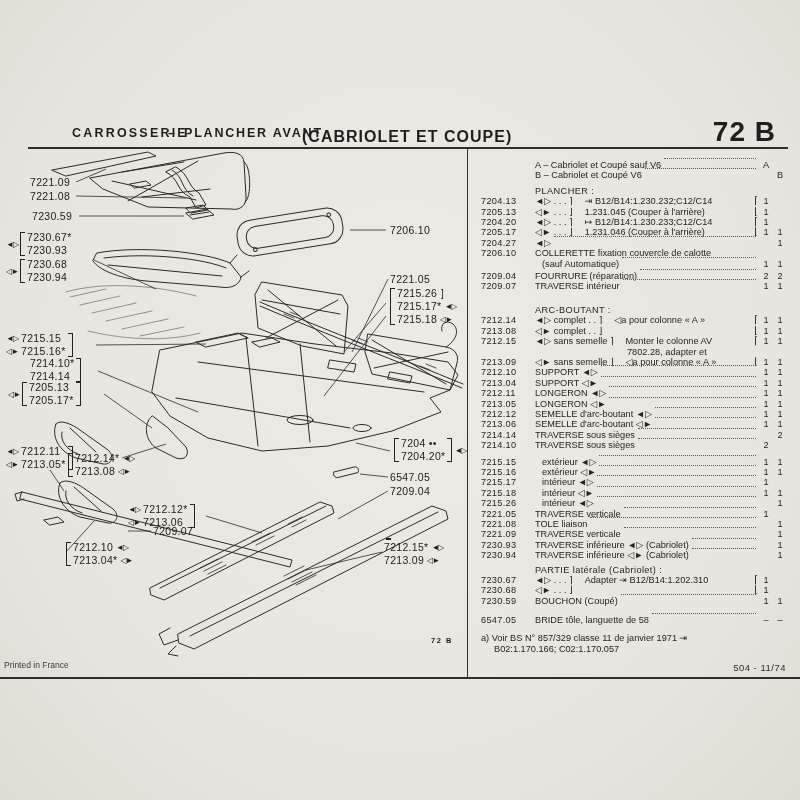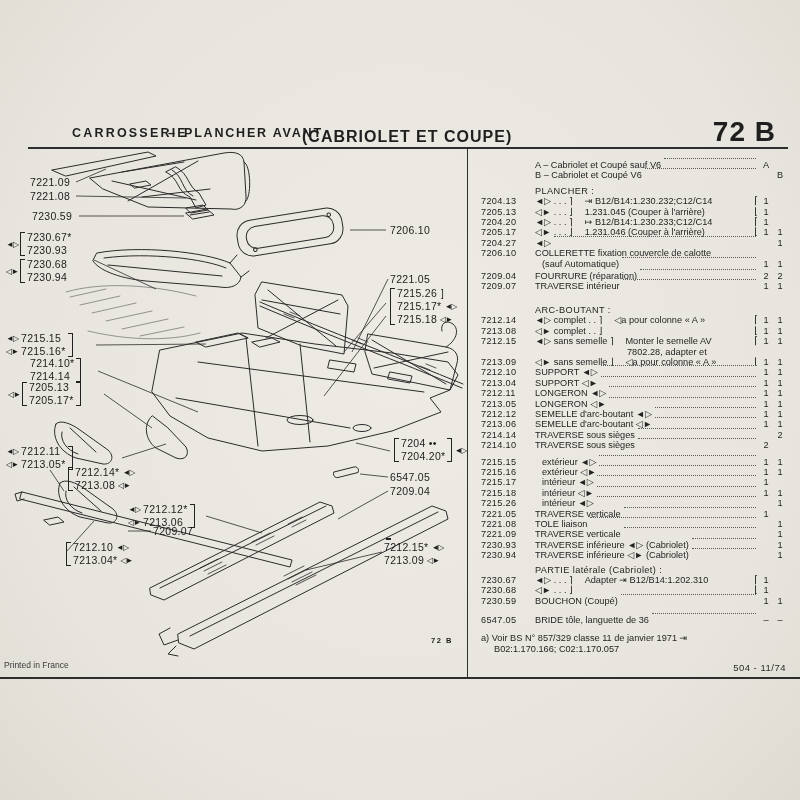--- a/index.html
+++ b/index.html
@@ -268,21 +268,21 @@
         <span class="pdesc">◁► complet . . ⌋</span>
         <span class="fill"></span>
         <span class="rbrk">⌊</span>
         <span class="q">1</span>
         <span class="q">1</span>
       </div>
       <div class="trow">
         <span class="ref">7212.15</span>
         <span class="pdesc">◄▷ sans semelle ⌉</span>
         <span class="ngap" style="width: 12px;"></span>
-        <span class="note">Monter le semelle AV</span>
+        <span class="note">Monter le colonne AV</span>
         <span class="fill"></span>
         <span class="rbrk">⌈</span>
         <span class="q">1</span>
         <span class="q">1</span>
       </div>
       <div class="trow">
         <span class="ref"></span>
         <span class="pdesc"></span>
         <span class="ngap" style="width: 92px;"></span>
         <span class="note">7802.28, adapter et</span>
@@ -450,21 +450,21 @@
       <div class="trow">
         <span class="ref">7230.59</span>
         <span class="pdesc">BOUCHON (Coupé)</span>
         <span class="leader"></span>
         <span class="q">1</span>
         <span class="q">1</span>
       </div>
       <div style="height: 9px;"></div>
       <div class="trow">
         <span class="ref">6547.05</span>
-        <span class="pdesc">BRIDE tôle, languette de 36</span>
+        <span class="pdesc">BRIDE tôle, languette de 58</span>
         <span class="leader"></span>
         <span class="q">–</span>
         <span class="q">–</span>
       </div>
     </div>
   <div class="foot">
     <div class="l1">a) Voir BS N° 857/329  classe 11  de janvier 1971 ⇥</div>
     <div class="l2">B02:1.170.166; C02:1.170.057</div>
   </div>
 </div>
@@ -558,21 +558,21 @@
           <span class="lab-arrow">◄▷</span>
           <span>7212.11</span>
         </div>
         <div class="lline">
           <span class="lab-arrow">◁►</span>
           <span>7213.05*</span>
         </div>
       </div>
       <div class="brk br"></div>
     </div>
-    <div class="dlabel" style="left: 66px; top: 466px;">
+    <div class="dlabel" style="left: 66px; top: 452px;">
       <div class="brk bl"></div>
       <div class="lcol">
         <div class="lline">
           <span>7212.14*</span>
           <span class="lab-arrow">◄▷</span>
         </div>
         <div class="lline">
           <span>7213.08</span>
           <span class="lab-arrow">◁►</span>
         </div>

